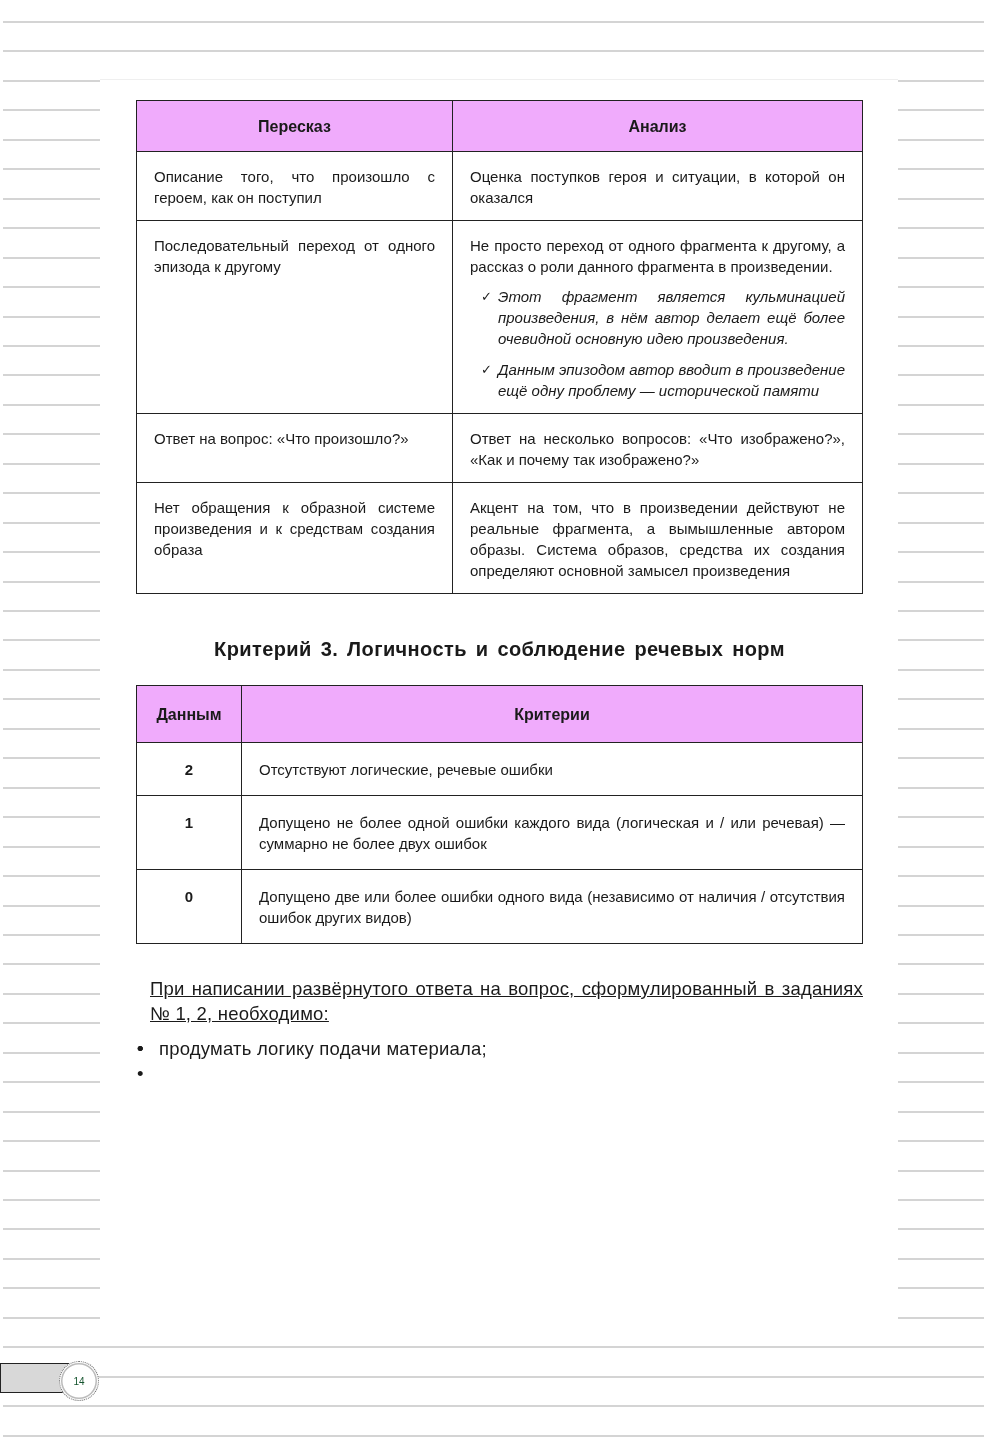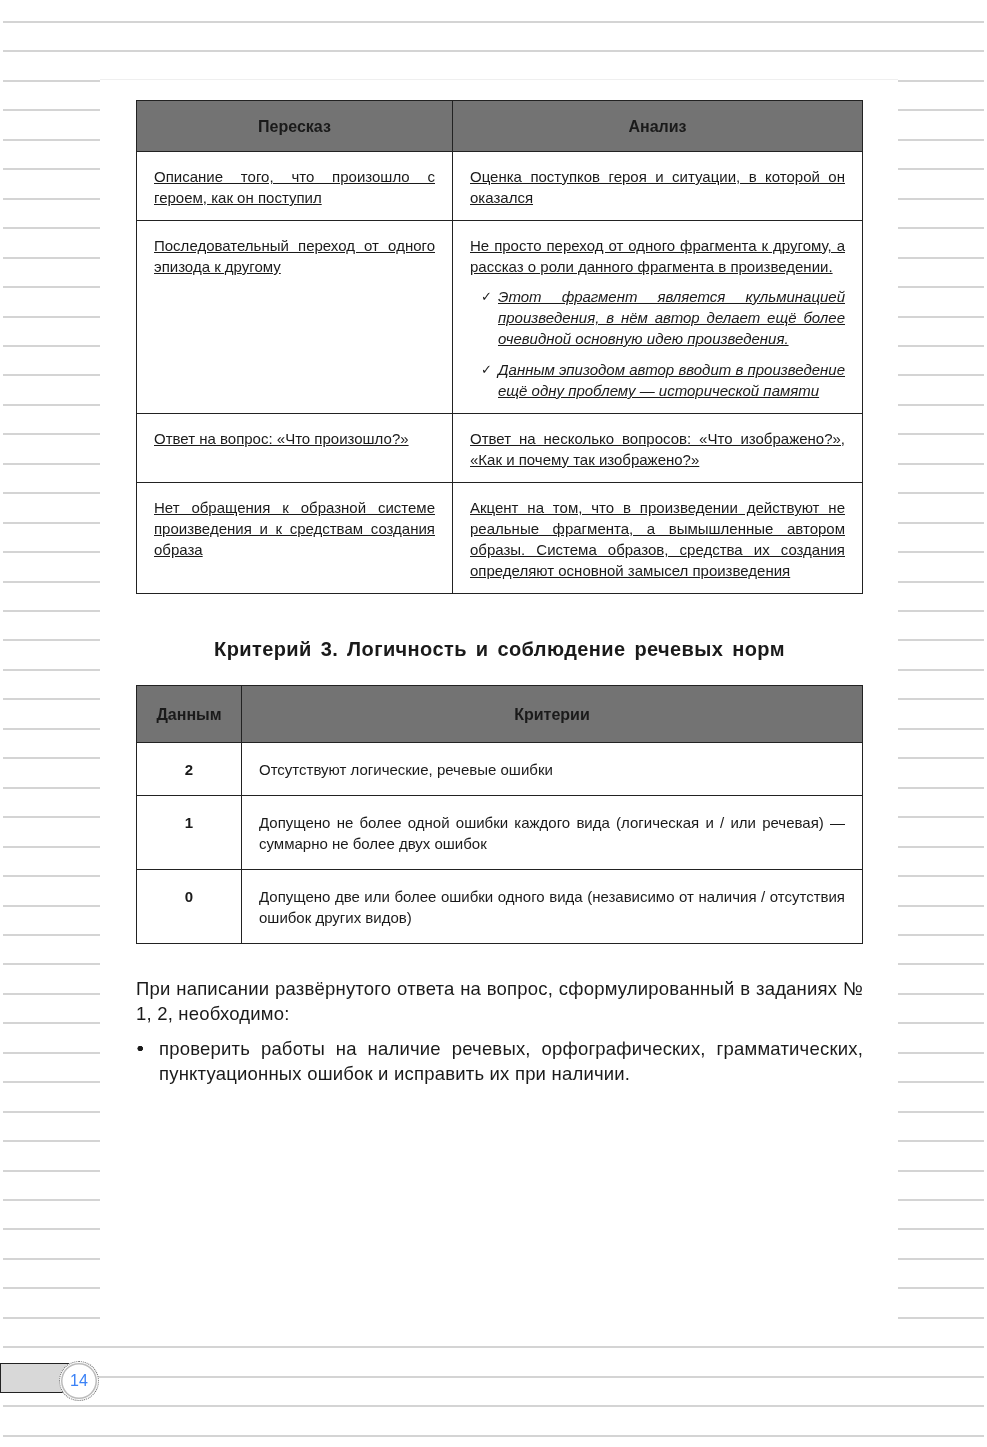--- a/index.html
+++ b/index.html
@@ -9,46 +9,46 @@
     font-family: "Liberation Sans", sans-serif;
     color: #1a1a1a;
   }
   .rules { position: absolute; left: 0; top: 0; width: 987px; height: 1447px; z-index: 0; }
   .rule { position: absolute; height: 2px; background: #d4d4d4; }
   .panel { position: absolute; left: 100px; top: 79px; width: 798px; height: 1242px; background: #fff; z-index: 1; border-top: 1px solid #efefef; }
   .content { position: absolute; left: 136px; top: 100px; width: 727px; z-index: 2; }
 
   table { border-collapse: collapse; width: 727px; table-layout: fixed; }
   td, th { border: 1.5px solid #222; vertical-align: top; font-size: 15px; line-height: 21px; }
-  th { background: #737373; font-weight: bold; text-align: center; vertical-align: middle; font-size: 16px; }
+  th { background: #f0abfc; font-weight: bold; text-align: center; vertical-align: middle; font-size: 16px; }
   .t1 th { height: 48px; }
-  .t1 td { padding: 14px 17px 12px 17px; text-align: justify; text-decoration: underline; }
+  .t1 td { padding: 14px 17px 12px 17px; text-align: justify; }
   .t1 td p { margin: 0; }
   .checklist { margin: 9px 0 0 11px; padding: 0; list-style: none; }
   .checklist li { position: relative; padding-left: 17px; font-style: italic; text-align: justify; margin-bottom: 10px; }
   .checklist li:last-child { margin-bottom: 0; }
   .checklist .chk { position: absolute; left: 0; top: 0; font-style: normal; font-size: 13px; }
 
   .heading { margin: 44px 0 24px 0; text-align: center; font-weight: bold; font-size: 20px; letter-spacing: 0.4px; word-spacing: 3px; }
 
   .t2 th { height: 54px; }
   .t2 .col-score { width: 105px; }
   .t2 td.score { text-align: center; font-weight: bold; vertical-align: top; padding-top: 16px; }
   .t2 td.crit { padding: 16px 17px 14px 17px; text-align: justify; }
   .t2 tr.r2 td { height: 22px; }
   .t2 tr.r1 td, .t2 tr.r0 td { height: 43px; }
 
-  .para { margin: 32px 0 10px 0; font-size: 18.5px; line-height: 25px; text-align: justify; letter-spacing: 0.2px; }
+  .para { margin: 32px 0 10px 14px; font-size: 18.5px; line-height: 25px; text-align: justify; letter-spacing: 0.2px; text-decoration: underline; }
   .bullets { margin: 0; padding: 0; list-style: none; }
   .bullets li { position: relative; padding-left: 23px; font-size: 18.5px; line-height: 25px; text-align: justify; letter-spacing: 0.2px; }
   .bullets li .dot { position: absolute; left: 1px; top: 0; }
 
   .footer { position: absolute; z-index: 3; left: 0; top: 1361px; width: 100px; height: 36px; }
   .page-tab { position: absolute; left: 0; top: 2px; width: 68px; height: 28px; background: #d8d8d8; border: 1.5px solid #222; border-right: none; }
-  .page-circle { position: absolute; left: 59px; top: 0; width: 38px; height: 38px; border-radius: 50%; background: #fff; border: 1.5px dotted #666; box-shadow: 0 0 0 1px #fff inset, 0 0 0 2.5px #bbb inset; display: flex; align-items: center; justify-content: center; font-size: 16px; color: #3b82f6; }
+  .page-circle { position: absolute; left: 59px; top: 0; width: 38px; height: 38px; border-radius: 50%; background: #fff; border: 1.5px dotted #666; box-shadow: 0 0 0 1px #fff inset, 0 0 0 2.5px #bbb inset; display: flex; align-items: center; justify-content: center; font-size: 10px; color: #14532d; }
 </style>
 </head>
 <body>
 
 <div class="rules" id="rules">
     <div class="rule" style="left: 3px; width: 981px; top: 21px;"></div>
     <div class="rule" style="left: 3px; width: 981px; top: 50px;"></div>
     <div class="rule" style="left: 3px; width: 97px; top: 80px;"></div>
     <div class="rule" style="left: 898px; width: 86px; top: 80px;"></div>
     <div class="rule" style="left: 3px; width: 97px; top: 109px;"></div>
@@ -221,21 +221,21 @@
         <td class="score">0</td>
         <td class="crit">Допущено две или более ошибки одного вида (независимо от наличия / отсутствия ошибок других видов)</td>
       </tr>
     </tbody>
   </table>
 
   <p class="para">При написании развёрнутого ответа на вопрос, сформулированный в заданиях № 1, 2, необходимо:</p>
   <ul class="bullets">
     <li><span class="dot">•</span></li>
     <li><span class="dot">•</span></li>
+    <li><span class="dot">•</span><span>продумать логику подачи материала;</span></li>
     <li><span class="dot">•</span></li>
-    <li><span class="dot">•</span><span>проверить работы на наличие речевых, орфографических, грамматических, пунктуационных ошибок и исправить их при наличии.</span></li>
   </ul>
 </div>
 
 <div class="footer">
   <div class="page-tab"></div>
   <div class="page-circle">14</div>
 </div>
 
 </body></html>

